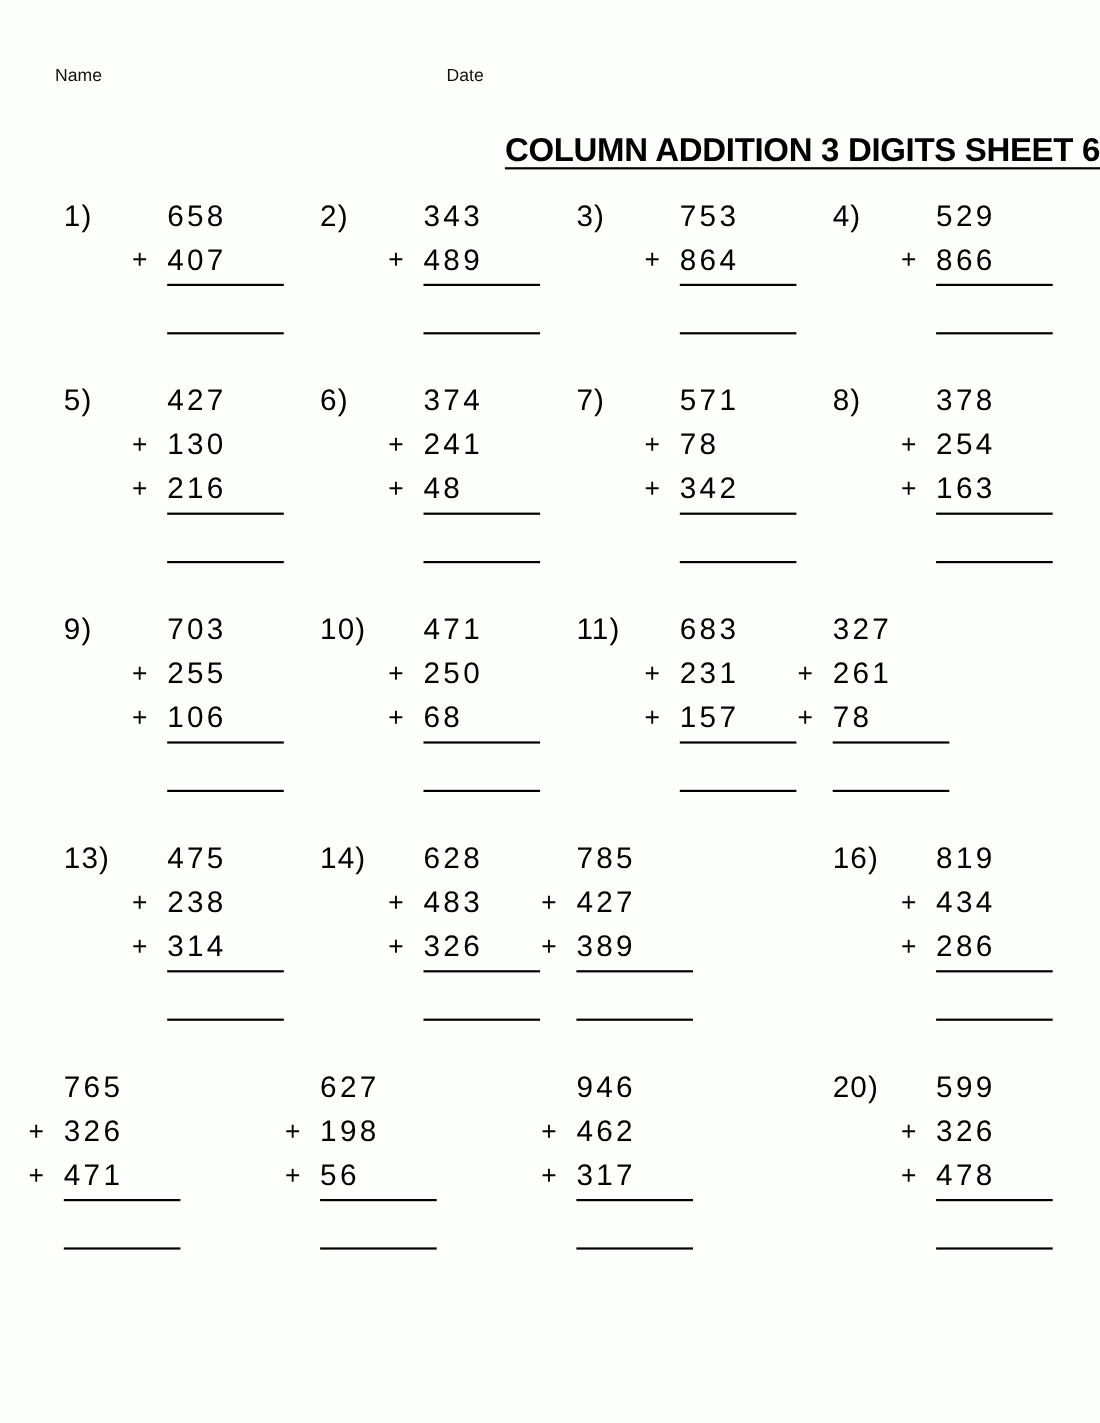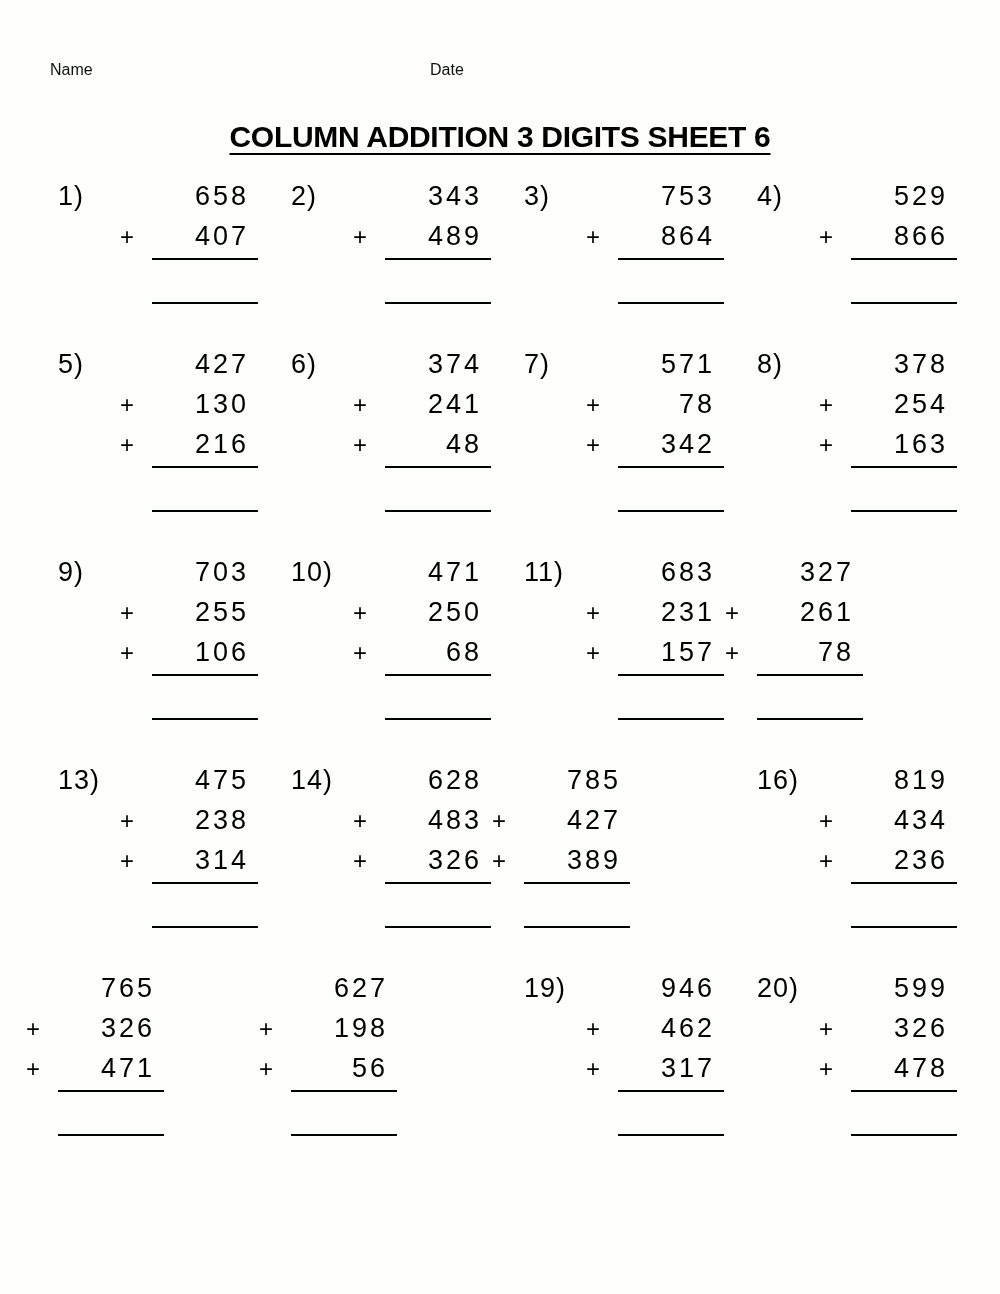--- a/index.html
+++ b/index.html
@@ -15,27 +15,27 @@
     font-family: "Liberation Sans", sans-serif;
     overflow: hidden;
   }
   .field-label {
     position: absolute;
     top: 61px;
     font-size: 16px;
     color: #111;
   }
   .name-label { left: 50px; }
-  .date-label { left: 430px; }
+  .date-label { left: 406px; }
   .title {
     position: absolute;
     top: 100px;
     left: 0;
     width: 100%;
-    text-align: center;
+    text-align: right;
     font-size: 30px;
     font-weight: bold;
     letter-spacing: -0.3px;
     text-decoration: underline;
     text-decoration-thickness: 2px;
     text-underline-offset: 6px;
     white-space: nowrap;
   }
   .problems {
     position: absolute;
@@ -59,21 +59,21 @@
     flex: 0 0 auto;
   }
   .p-body {
     width: 106px;
     flex: 0 0 auto;
   }
   .addend-row {
     position: relative;
     height: 40px;
     line-height: 40px;
-    text-align: right;
+    text-align: left;
     font-size: 27px;
   }
   .addend-row .num {
     letter-spacing: 3px;
     padding-right: 9px;
   }
   .addend-row .plus {
     position: absolute;
     left: -32px;
     top: 1px;
@@ -258,21 +258,21 @@
           <div class="sum-line"></div>
       <div class="answer-line"></div>
     </div>
   </div>
 
   <div class="problem">
     <div class="p-label">16)</div>
     <div class="p-body">
       <div class="addend-row"><span class="num">819</span></div>
           <div class="addend-row"><span class="plus">+</span><span class="num">434</span></div>
-          <div class="addend-row"><span class="plus">+</span><span class="num">236</span></div>
+          <div class="addend-row"><span class="plus">+</span><span class="num">286</span></div>
           <div class="sum-line"></div>
       <div class="answer-line"></div>
     </div>
   </div>
 
   <div class="problem">
     <div class="p-body">
       <div class="addend-row"><span class="num">765</span></div>
           <div class="addend-row"><span class="plus">+</span><span class="num">326</span></div>
           <div class="addend-row"><span class="plus">+</span><span class="num">471</span></div>
@@ -285,21 +285,20 @@
     <div class="p-body">
       <div class="addend-row"><span class="num">627</span></div>
           <div class="addend-row"><span class="plus">+</span><span class="num">198</span></div>
           <div class="addend-row"><span class="plus">+</span><span class="num">56</span></div>
           <div class="sum-line"></div>
       <div class="answer-line"></div>
     </div>
   </div>
 
   <div class="problem">
-    <div class="p-label">19)</div>
     <div class="p-body">
       <div class="addend-row"><span class="num">946</span></div>
           <div class="addend-row"><span class="plus">+</span><span class="num">462</span></div>
           <div class="addend-row"><span class="plus">+</span><span class="num">317</span></div>
           <div class="sum-line"></div>
       <div class="answer-line"></div>
     </div>
   </div>
 
   <div class="problem">

